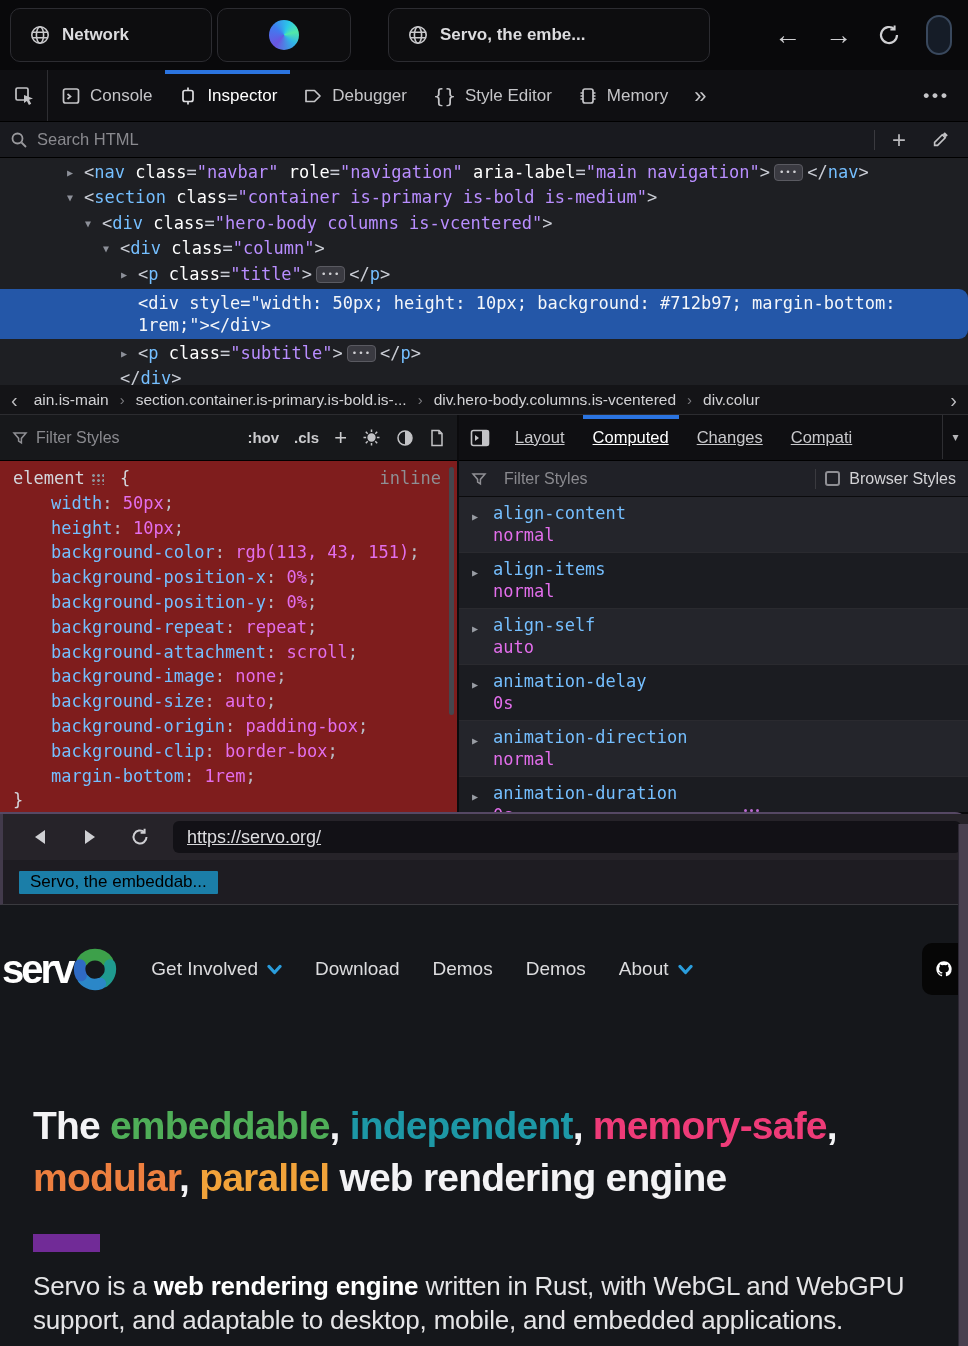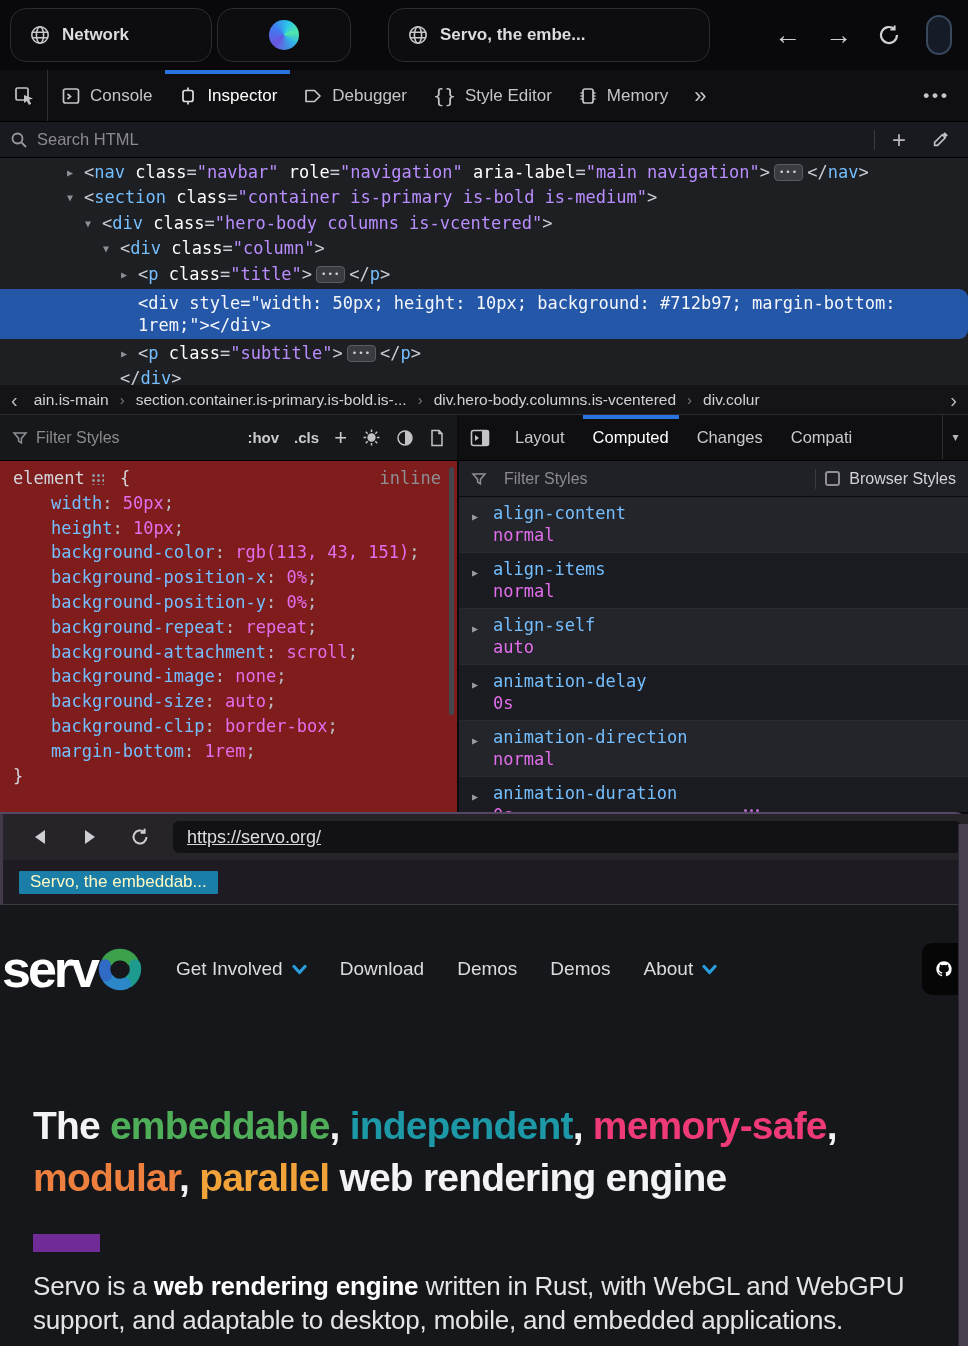--- a/index.html
+++ b/index.html
@@ -3,21 +3,21 @@
 <meta charset="utf-8">
 <style>
   * { margin:0; padding:0; box-sizing:border-box; }
   body { background:#000; }
   .screen { width:968px; height:1346px; position:relative; overflow:hidden;
             background:#0a0a0c; font-family:"Liberation Sans",sans-serif; color:#d7d7da; }
   svg { display:block; }
 
   
   .tabbar { height:70px; display:flex; align-items:center; padding:0 10px; gap:5px; background:#09090b; }
-  .btab { height:54px; border:1px solid #2c2c31; border-radius:16px; background:#0d0d0f;
+  .btab { height:54px; border:1px solid #2c2c31; border-radius:10px; background:#0d0d0f;
           display:flex; align-items:center; gap:11px; padding:0 18px; font-size:17px; font-weight:700; color:#dcdcdf; }
   .btab.w-net { width:202px; }
   .btab.w-ff  { width:134px; justify-content:center; }
   .btab.w-servo { width:322px; margin-left:32px; }
   .ff-logo { width:30px; height:30px; border-radius:50%;
              background:conic-gradient(from 220deg,#6a55e0,#3f7cf0 25%,#2bc8e8 45%,#52e8a8 60%,#30b4e8 75%,#6a55e0); }
   .tab-ellipsis { overflow:hidden; white-space:nowrap; }
   .nav-cluster { margin-left:auto; display:flex; align-items:center; gap:24px; padding-right:6px; }
   .nav-glyph { font-size:27px; color:#cfcfd2; line-height:1; }
   .avatar-pill { width:26px; height:40px; border-radius:13px; background:#151c27; border:2px solid #39485d; }
@@ -68,21 +68,21 @@
                background-image:radial-gradient(circle,#8f939b 1.2px,transparent 1.6px); background-size:5px 5px; }
   .rb-origin { float:right; margin-right:16px; color:#8f8f94; }
   .rp-line { padding-left:38px; }
   .rp-name { color:#75bfff; } .rp-colon, .rp-semi { color:#b9bcc4; } .rp-val { color:#e36eec; }
   .rules-scrollbar { position:absolute; right:3px; top:52px; width:5px; height:248px; background:#46464d; border-radius:3px; }
 
   .comp-pane { flex:1; display:flex; flex-direction:column; overflow:hidden; }
   .comp-tabs { height:46px; background:#0f0f12; border-bottom:1px solid #000; display:flex; align-items:center;
                font-size:16.5px; color:#c9c9cc; position:relative; overflow:hidden; }
   .sidebar-ico { width:42px; display:flex; justify-content:center; }
-  .comp-tab { padding:0 14px; position:relative; height:100%; display:flex; align-items:center; white-space:nowrap; }
+  .comp-tab { padding:0 14px; position:relative; height:100%; display:flex; align-items:center; white-space:nowrap;text-decoration:underline; }
   .comp-tab.active { color:#fff; }
   .comp-tab.active::before { content:""; position:absolute; top:0; left:4px; right:4px; height:4px; background:#2b74e0; }
   .comp-dd { position:absolute; right:0; top:0; bottom:1px; width:26px; background:#0f0f12; border-left:1px solid #2e2e32;
              display:flex; align-items:center; justify-content:center; color:#b5b5b8; font-size:12px; }
   .comp-filter { height:36px; background:#202127; border-bottom:1px solid #0b0b0d; display:flex; align-items:center; padding:0 12px; gap:9px; }
   .comp-filter .filter-ph { flex:1; }
   .bs-check { width:15px; height:15px; border:2px solid #8f8f94; border-radius:3px; }
   .bs-label { color:#d3d3d6; font-size:16px; }
   .comp-rows { flex:1; overflow:hidden; font-family:"DejaVu Sans Mono",monospace; font-size:17px; }
   .comp-row { padding:5px 0 6px 34px; border-bottom:1px solid #2a2a2f; position:relative; line-height:22px; background:#1b1c21; }
@@ -98,26 +98,26 @@
   .ss-toolbar { height:46px; background:#262329; display:flex; align-items:center; padding-left:12px; border-left:3px solid #423a4b;text-decoration:underline; }
   .ss-btn { width:50px; display:flex; justify-content:center; align-items:center; color:#cfcfd3; }
   .tri { width:0; height:0; border-top:7px solid transparent; border-bottom:7px solid transparent; }
   .tri.back { border-right:10px solid #cfcfd3; }
   .tri.fwd  { border-left:10px solid #cfcfd3; }
   .url-bar { margin-left:8px; width:788px; height:32px; background:#121116; border-radius:6px;
              display:flex; align-items:center; padding:0 14px; font-size:18px; color:#dedee1; }
   .ss-tabs { height:45px; background:#1e1c22; border-left:3px solid #423a4b; border-bottom:1px solid #3a3a3f;
              display:flex; align-items:center; padding-left:16px; }
   .ss-tab { background:#1b7ea8; border-radius:1px; height:23px; display:flex; align-items:center;
-            padding:0 11px; font-size:17px; color:#fef9c3; white-space:nowrap; }
+            padding:0 11px; font-size:17px; color:#000000; white-space:nowrap; }
 
   
   .sv-page { height:441px; background:#15171b; position:relative; overflow:hidden; }
   .sv-nav { display:flex; align-items:center; padding:36px 0 0 2px; height:92px; }
-  .sv-logo { display:flex; align-items:center; font-size:52px; font-weight:700; color:#fff; letter-spacing:-3px; }
+  .sv-logo { display:flex; align-items:center; font-size:40px; font-weight:700; color:#fff; letter-spacing:-3px; }
   .sv-logo svg { margin-left:1px; }
   .sv-links { display:flex; align-items:center; gap:33px; margin-left:34px; font-size:19px; color:#dcdcde; }
   .sv-link { display:flex; align-items:center; gap:9px; cursor:default; white-space:nowrap; }
   .sv-gh { margin-left:auto; background:#060606; height:52px; border-radius:10px 0 0 10px; display:flex;
            align-items:center; padding-left:14px; gap:9px; color:#fff; font-size:21px; width:46px; overflow:hidden; }
   .sv-hero { margin:103px 0 0 33px; width:905px; font-size:39px; line-height:52px; font-weight:700; letter-spacing:-0.8px; }
   .sv-swatch { width:67px; height:18px; margin:30px 0 0 33px; }
   .sv-para { margin:18px 33px 0 33px; font-size:26px; line-height:33.5px; color:#e4e4e6; letter-spacing:-0.2px; }
   .sv-para b { color:#fff; }
 </style>
@@ -287,20 +287,21 @@
           <div class="rb-head"><span class="rb-origin">inline</span><span>element</span><span class="grid-dots"></span><span> {</span></div>
           <div class="rp-line"><span class="rp-name">width</span><span class="rp-colon">: </span><span class="rp-val">50px</span><span class="rp-semi">;</span></div>
           <div class="rp-line"><span class="rp-name">height</span><span class="rp-colon">: </span><span class="rp-val">10px</span><span class="rp-semi">;</span></div>
           <div class="rp-line"><span class="rp-name">background-color</span><span class="rp-colon">: </span><span class="rp-val">rgb(113, 43, 151)</span><span class="rp-semi">;</span></div>
           <div class="rp-line"><span class="rp-name">background-position-x</span><span class="rp-colon">: </span><span class="rp-val">0%</span><span class="rp-semi">;</span></div>
           <div class="rp-line"><span class="rp-name">background-position-y</span><span class="rp-colon">: </span><span class="rp-val">0%</span><span class="rp-semi">;</span></div>
           <div class="rp-line"><span class="rp-name">background-repeat</span><span class="rp-colon">: </span><span class="rp-val">repeat</span><span class="rp-semi">;</span></div>
           <div class="rp-line"><span class="rp-name">background-attachment</span><span class="rp-colon">: </span><span class="rp-val">scroll</span><span class="rp-semi">;</span></div>
           <div class="rp-line"><span class="rp-name">background-image</span><span class="rp-colon">: </span><span class="rp-val">none</span><span class="rp-semi">;</span></div>
           <div class="rp-line"><span class="rp-name">background-size</span><span class="rp-colon">: </span><span class="rp-val">auto</span><span class="rp-semi">;</span></div>
+          <div class="rp-line"><span class="rp-name">background-origin</span><span class="rp-colon">: </span><span class="rp-val">padding-box</span><span class="rp-semi">;</span></div>
           <div class="rp-line"><span class="rp-name">background-clip</span><span class="rp-colon">: </span><span class="rp-val">border-box</span><span class="rp-semi">;</span></div>
           <div class="rp-line"><span class="rp-name">margin-bottom</span><span class="rp-colon">: </span><span class="rp-val">1rem</span><span class="rp-semi">;</span></div>
           <div class="rb-head">}</div>
         </div>
       <div class="rules-scrollbar"></div>
     </div>
 
     <div class="comp-pane">
       <div class="comp-tabs" id="comp-tabs">
         <span class="sidebar-ico">

